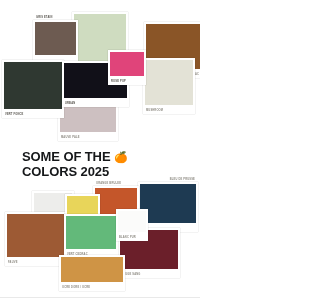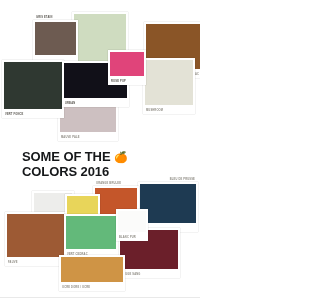--- a/index.html
+++ b/index.html
@@ -115,21 +115,21 @@
     <div class="card darkcap" style="left:108px;top:50px;width:38px;height:35px;">
       <div class="chip tex-fine" style="background:#e0447a;"></div>
       <div class="cap">ROSE POP</div>
     </div>
 
   </div>
 
   <div class="title">
     <span>SOME OF THE</span>
     <span class="emoji">🍊</span>
-    <span class="l2">COLORS 2016</span>
+    <span class="l2">COLORS 2025</span>
   </div>
 
   <div>
 
     <div class="card lightcap" style="left:138px;top:182px;width:60px;height:50px;">
       <div class="chip tex-fine" style="background:#1e3a52;"></div>
       <div class="cap" style="bottom:auto;top:-3.4px;left:auto;right:3px;">BLEU DE PRUSSE</div>
     </div>
 
     <div class="card lightcap" style="left:93px;top:186px;width:46px;height:39px;">

